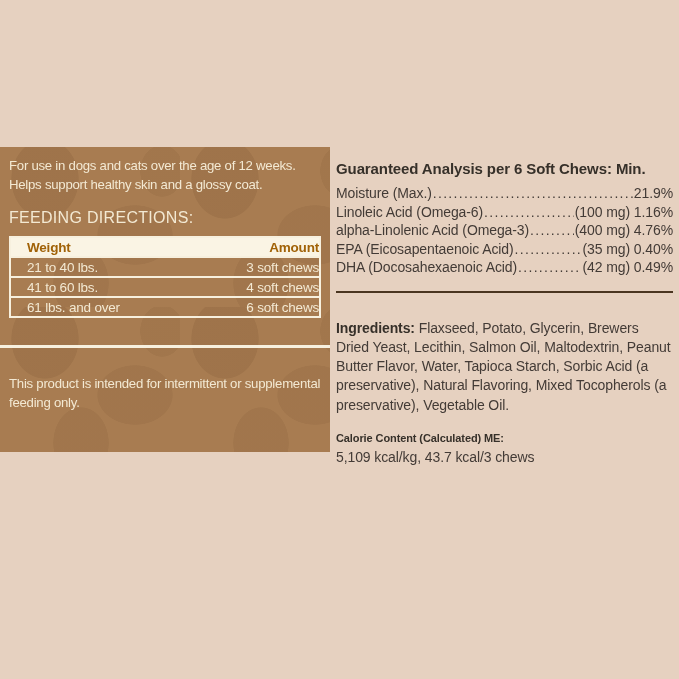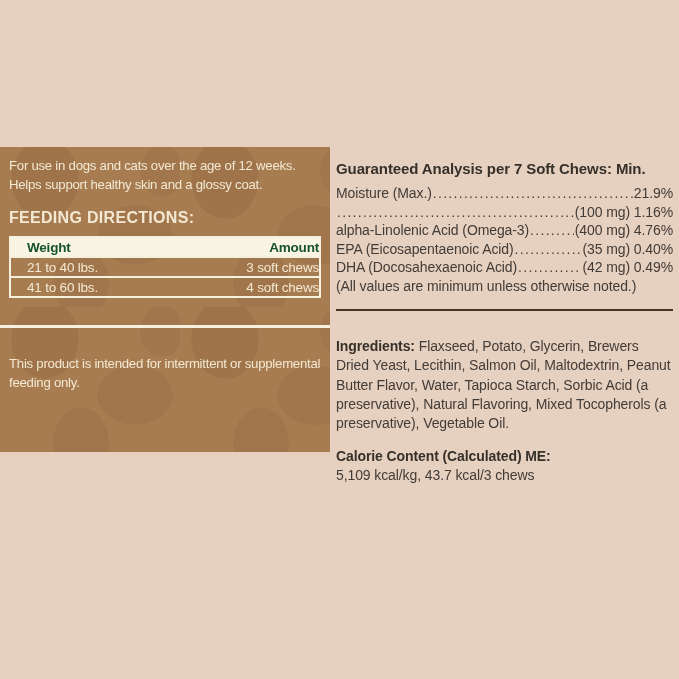--- a/index.html
+++ b/index.html
@@ -28,35 +28,35 @@
     background-size: 180px 160px;
     color: #f3e9d3;
     font-size: 13.2px;
     line-height: 19px;
     letter-spacing: -0.25px;
   }
   .intro { margin: 0; }
   .fd-heading {
     margin: 14px 0 0;
     font-size: 16px;
-    font-weight: bold;
+    font-weight: normal;
     line-height: 19px;
     letter-spacing: 0.3px;
   }
   .ftable {
     margin-top: 9px;
     border: 2.5px solid #f7f0de;
     font-size: 13.5px;
     line-height: 15px;
     letter-spacing: -0.2px;
   }
   .hrow {
     display: flex;
     background: #faf4e4;
-    color: #14532d;
+    color: #a16207;
     font-weight: bold;
     padding: 1.5px 0;
   }
   .drow {
     display: flex;
     border-top: 2.5px solid #f7f0de;
     padding: 1.5px 0;
   }
   .cell-weight { flex: 1; padding-left: 16px; }
   .cell-amount { width: 150px; text-align: right; }
@@ -90,21 +90,21 @@
     content: ".............................................................................................";
     letter-spacing: 1.3px;
   }
   .ga-value { white-space: nowrap; }
   .ga-note { margin: 0; }
   .section-divider { height: 2px; background: #4a3520; margin: 14px 0 0; }
   .ingredients { margin: 26px 0 14px; line-height: 19.3px; }
   .ing-label { font-weight: bold; color: #363029; }
   .cal-heading {
     margin: 5px 0 0;
-    font-size: 14px;
+    font-size: 11px;
     font-weight: bold;
     color: #363029;
     line-height: 18px;
   }
   .cal-value { margin: 1px 0 0; }
 </style>
 </head>
 <body>
 
 <div>
@@ -120,58 +120,62 @@
         <div class="cell-amount">Amount</div>
       </div>
       <div class="drow">
         <div class="cell-weight">21 to 40 lbs.</div>
         <div class="cell-amount">3 soft chews</div>
       </div>
       <div class="drow">
         <div class="cell-weight">41 to 60 lbs.</div>
         <div class="cell-amount">4 soft chews</div>
       </div>
+      <div class="drow">
+        <div class="cell-weight">61 lbs. and over</div>
+        <div class="cell-amount">6 soft chews</div>
+      </div>
     </div>
 
 
     <div class="panel-divider"></div>
 
     <p class="supplemental-note">This product is intended for intermittent or supplemental feeding only.</p>
 
   </section>
 
   <section class="right-panel">
-    <h2 class="ga-heading">Guaranteed Analysis per 7 Soft Chews: Min.</h2>
+    <h2 class="ga-heading">Guaranteed Analysis per 6 Soft Chews: Min.</h2>
 
     <div class="ga-rows">
       <div class="ga-row">
         <span class="ga-label">Moisture (Max.)</span>
         <span class="ga-dots"></span>
         <span class="ga-value">21.9%</span>
       </div>
       <div class="ga-row">
+        <span class="ga-label">Linoleic Acid (Omega-6)</span>
         <span class="ga-dots"></span>
         <span class="ga-value">(100 mg) 1.16%</span>
       </div>
       <div class="ga-row">
         <span class="ga-label">alpha-Linolenic Acid (Omega-3)</span>
         <span class="ga-dots"></span>
         <span class="ga-value">(400 mg) 4.76%</span>
       </div>
       <div class="ga-row">
         <span class="ga-label">EPA (Eicosapentaenoic Acid)</span>
         <span class="ga-dots"></span>
         <span class="ga-value">(35 mg) 0.40%</span>
       </div>
       <div class="ga-row">
         <span class="ga-label">DHA (Docosahexaenoic Acid)</span>
         <span class="ga-dots"></span>
         <span class="ga-value">(42 mg) 0.49%</span>
       </div>
-      <p class="ga-note">(All values are minimum unless otherwise noted.)</p>
     </div>
 
     <div class="section-divider"></div>
 
     <p class="ingredients"><span class="ing-label">Ingredients:</span> <span>Flaxseed, Potato, Glycerin, Brewers Dried Yeast, Lecithin, Salmon Oil, Maltodextrin, Peanut Butter Flavor, Water, Tapioca Starch, Sorbic Acid (a preservative), Natural Flavoring, Mixed Tocopherols (a preservative), Vegetable Oil.</span></p>
 
     <h2 class="cal-heading">Calorie Content (Calculated) ME:</h2>
     <p class="cal-value">5,109 kcal/kg, 43.7 kcal/3 chews</p>
   </section>
 

